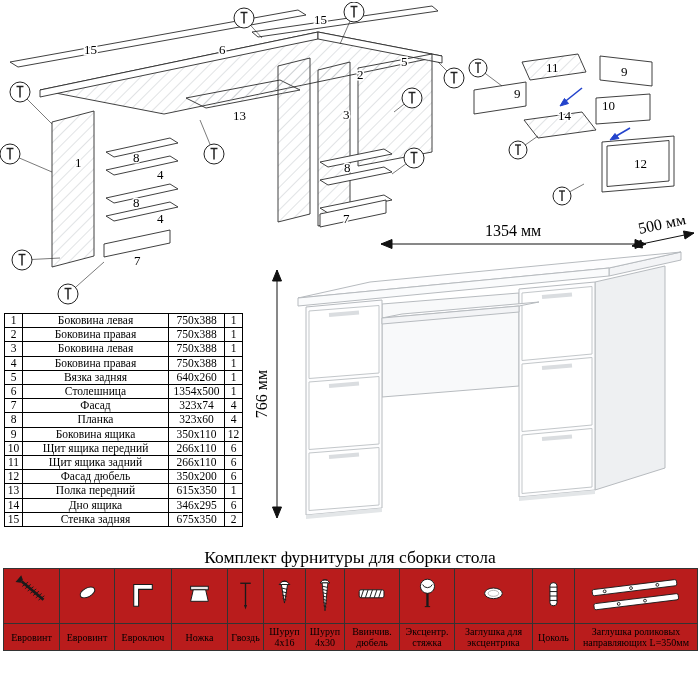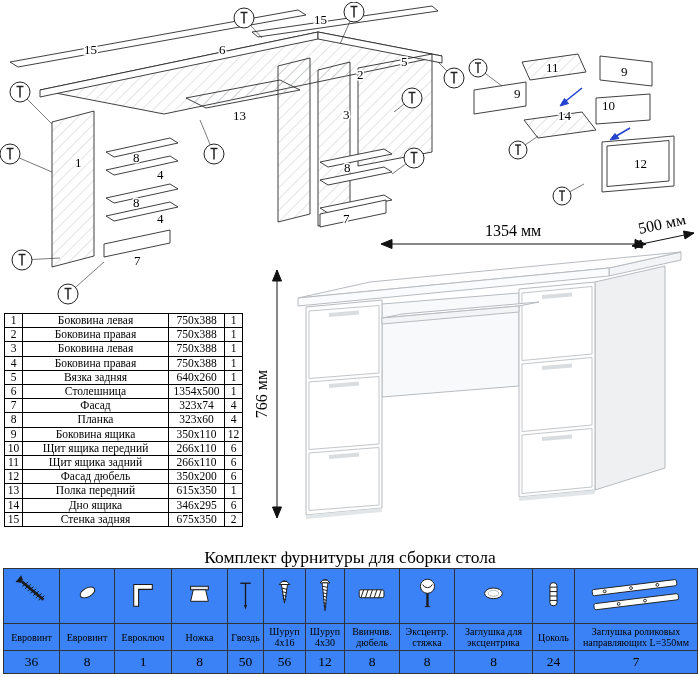--- a/index.html
+++ b/index.html
@@ -29,21 +29,21 @@
     font-size:11.5px; line-height:13.2px;
     padding:0 2px; white-space:nowrap; text-align:center;
   }
 
   
   .hw-title{
     position:absolute; top:547px; left:0; width:700px;
     text-align:center; font-size:17.5px;
   }
   .hw-table{
-    border-collapse:collapse; table-layout:fixed; background:#3b82f6;padding-left:36px;
+    border-collapse:collapse; table-layout:fixed; background:#b91c1c;padding-left:36px;
   }
   .hw-table td{
     border:1px solid #333; text-align:center; vertical-align:middle; overflow:hidden;
   }
   td.hw-icon-cell{height:52px;}
   td.hw-icon-cell svg{display:block;margin:0 auto;max-width:100%;height:46px;}
   td.hw-name{font-size:10px;line-height:11px;height:24px;padding:1px;}
   td.hw-qty{font-size:13.5px;height:20px;}
 </style>
 </head>
@@ -524,30 +524,16 @@
           <td class="hw-name">Ножка</td>
           <td class="hw-name">Гвоздь</td>
           <td class="hw-name">Шуруп 4x16</td>
           <td class="hw-name">Шуруп 4x30</td>
           <td class="hw-name">Ввинчив. дюбель</td>
           <td class="hw-name">Эксцентр. стяжка</td>
           <td class="hw-name">Заглушка для эксцентрика</td>
           <td class="hw-name">Цоколь</td>
           <td class="hw-name">Заглушка роликовых направляющих L=350мм</td>
         </tr>
-      <tr>
-          <td class="hw-qty">36</td>
-          <td class="hw-qty">8</td>
-          <td class="hw-qty">1</td>
-          <td class="hw-qty">8</td>
-          <td class="hw-qty">50</td>
-          <td class="hw-qty">56</td>
-          <td class="hw-qty">12</td>
-          <td class="hw-qty">8</td>
-          <td class="hw-qty">8</td>
-          <td class="hw-qty">8</td>
-          <td class="hw-qty">24</td>
-          <td class="hw-qty">7</td>
-        </tr>
     </tbody>
   </table>
 
 </div>
 
 </body></html>

